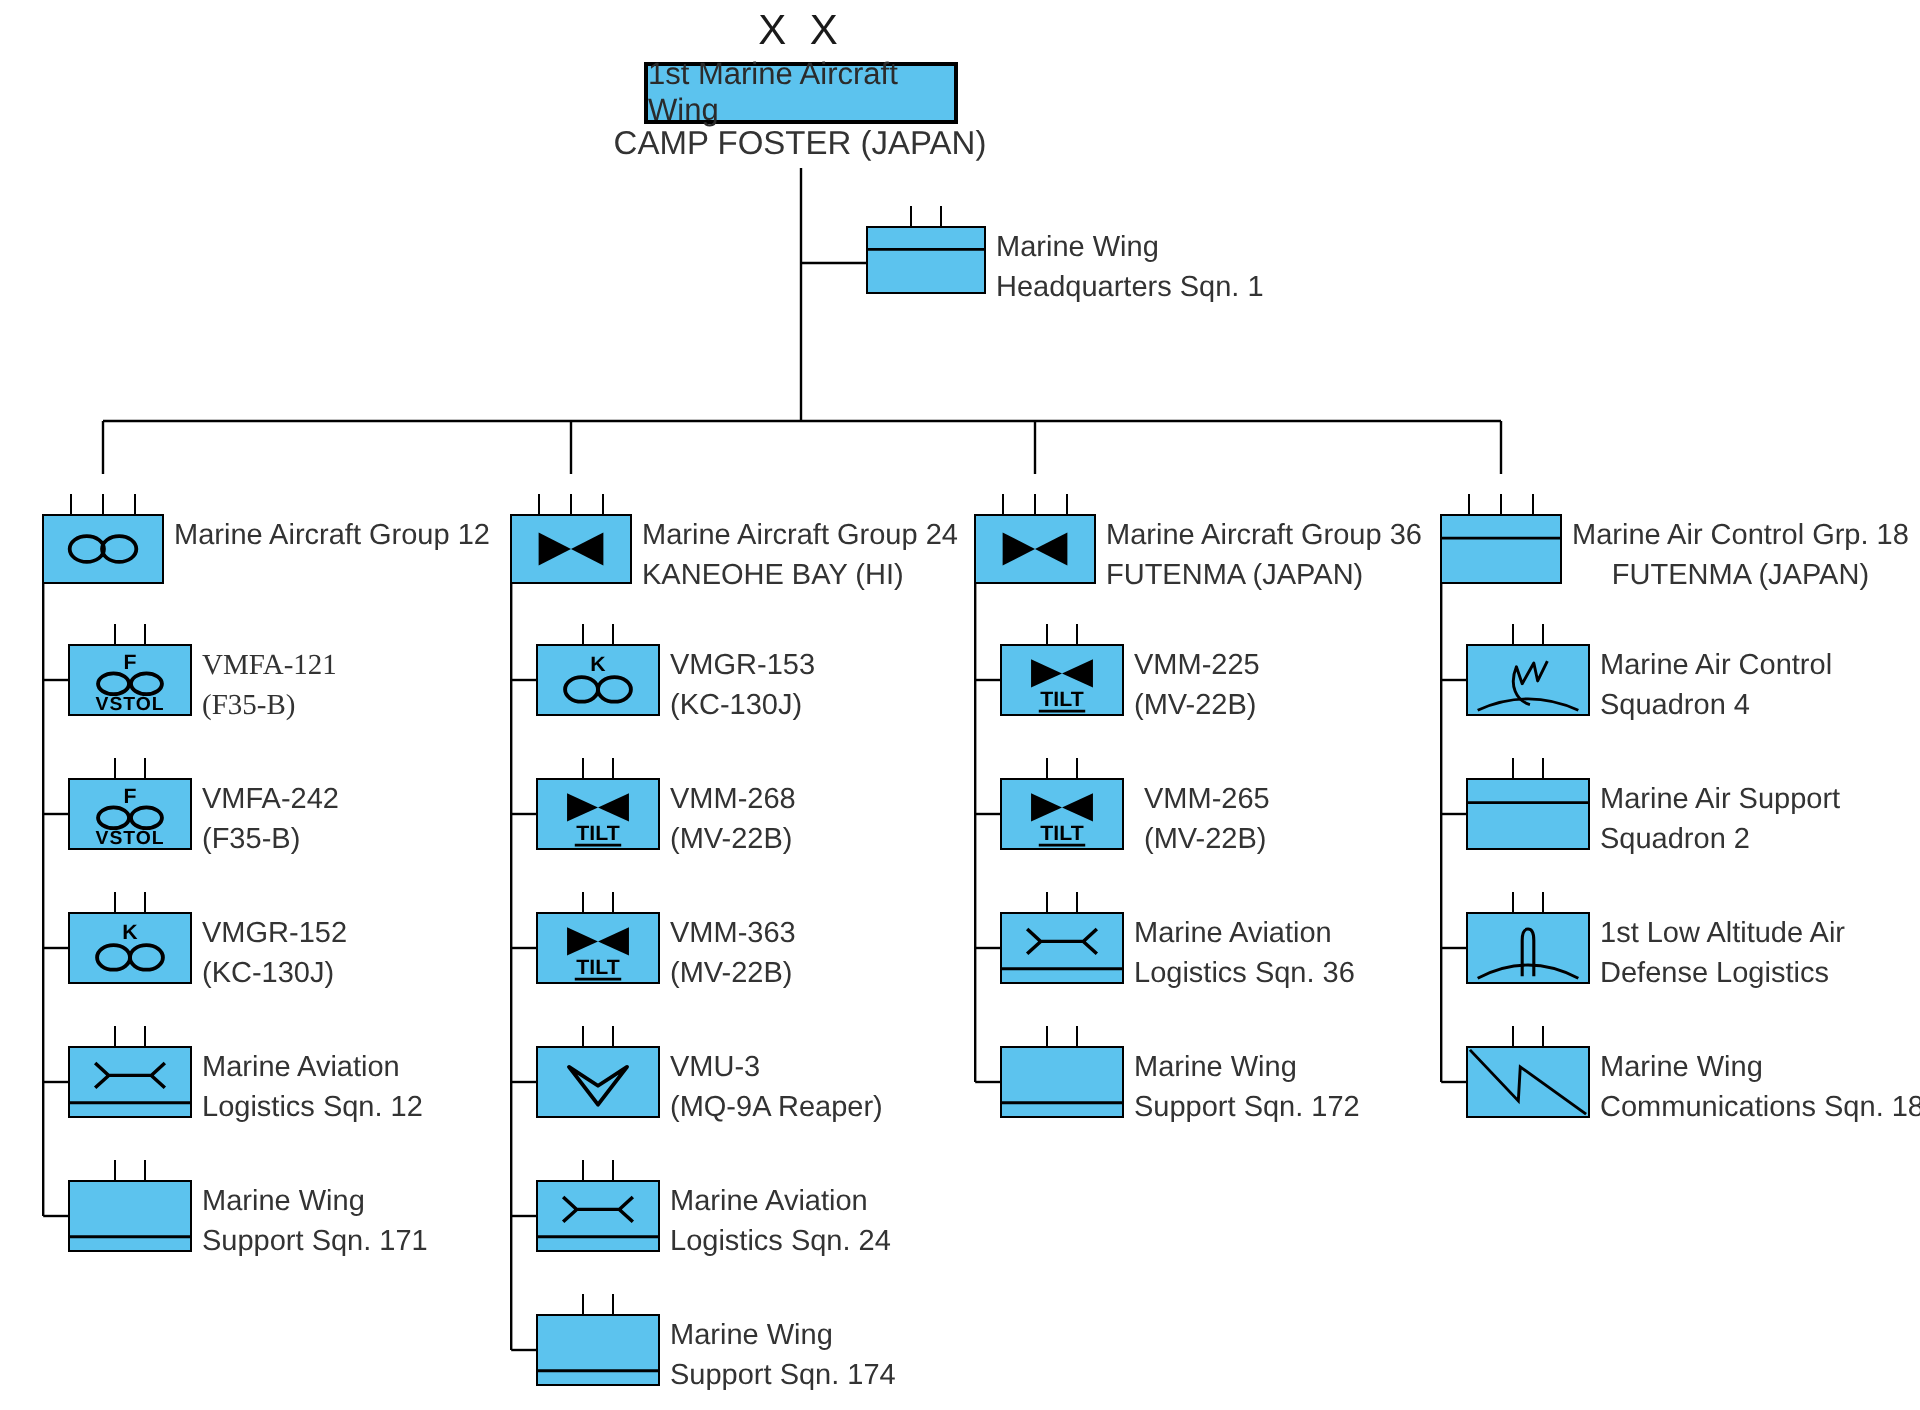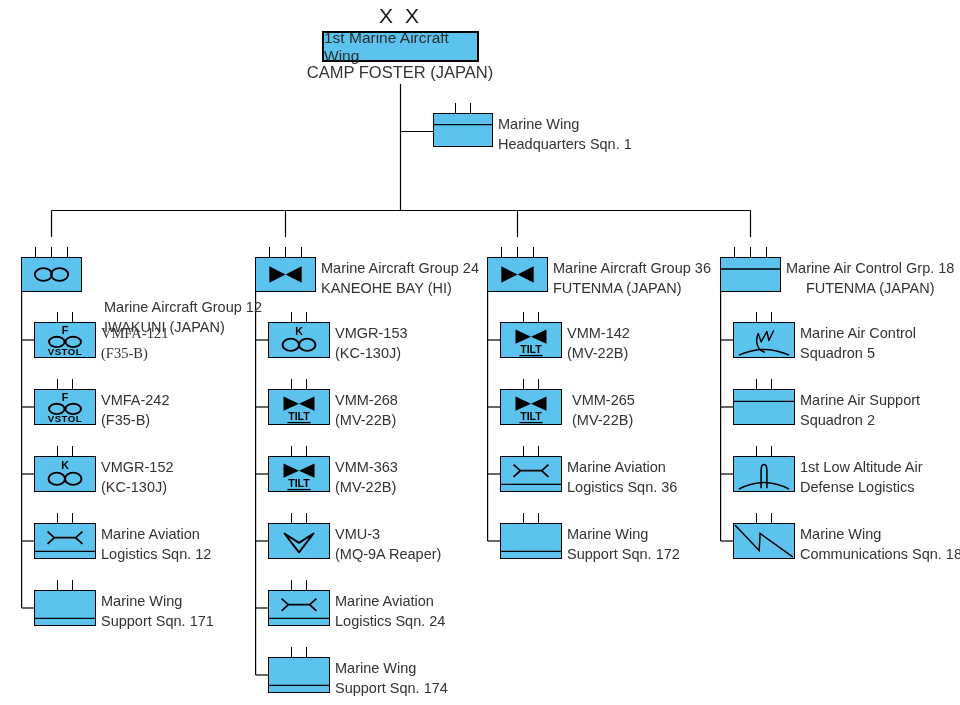--- a/index.html
+++ b/index.html
@@ -78,23 +78,22 @@
       <div class="node" style="left: 21px; top: 257px; width: 61px; height: 35px;">
         <div class="tick" style="left: 13.75px; top: -10px;"></div>
         <div class="tick" style="left: 29.75px; top: -10px;"></div>
         <div class="tick" style="left: 45.75px; top: -10px;"></div>
         <div class="box" style="width: 61px; height: 35px; background: rgb(92, 195, 238);">
           <svg width="100%" height="100%" viewBox="0 0 62 36" preserveAspectRatio="none">
             <ellipse cx="22.5" cy="18" rx="9" ry="7" fill="none" stroke="#000" stroke-width="2"></ellipse>
             <ellipse cx="39.5" cy="18" rx="9" ry="7" fill="none" stroke="#000" stroke-width="2"></ellipse>
           </svg>
         </div>
-        <div class="label" style="left: 83px; margin-top: 39px;">
+        <div class="label" style="left: 66px;">
           <div>Marine Aircraft Group 12</div>
-          <div>IWAKUNI (JAPAN)</div>
         </div>
       </div>
       <div class="node" style="left: 34px; top: 322px; width: 62px; height: 36px;">
         <div class="tick" style="left: 22.75px; top: -10px;"></div>
         <div class="tick" style="left: 37.75px; top: -10px;"></div>
         <div class="box" style="width: 62px; height: 36px; background: rgb(92, 195, 238);">
           <svg width="100%" height="100%" viewBox="0 0 62 36" preserveAspectRatio="none">
             <text x="31" y="12" text-anchor="middle" font-family="Liberation Sans,DejaVu Sans,sans-serif" font-weight="bold" font-size="11" fill="#000">F</text>
             <ellipse cx="22.5" cy="20" rx="8" ry="5.5" fill="none" stroke="#000" stroke-width="2"></ellipse>
             <ellipse cx="39.5" cy="20" rx="8" ry="5.5" fill="none" stroke="#000" stroke-width="2"></ellipse>
@@ -286,21 +285,21 @@
         <div class="tick" style="left: 37.75px; top: -10px;"></div>
         <div class="box" style="width: 62px; height: 36px; background: rgb(92, 195, 238);">
           <svg width="100%" height="100%" viewBox="0 0 62 36" preserveAspectRatio="none">
             <polygon points="15,7 15,22 31,14.5" fill="#000"></polygon>
             <polygon points="47,7 47,22 31,14.5" fill="#000"></polygon>
             <text x="31" y="32" text-anchor="middle" font-family="Liberation Sans,DejaVu Sans,sans-serif" font-weight="bold" font-size="11" fill="#000">TILT</text>
             <line x1="19" y1="34.5" x2="43" y2="34.5" stroke="#000" stroke-width="1.4"></line>
           </svg>
         </div>
         <div class="label" style="left: 67px;">
-          <div>VMM-142</div>
+          <div>VMM-225</div>
           <div>(MV-22B)</div>
         </div>
       </div>
       <div class="node" style="left: 500px; top: 389px; width: 62px; height: 36px;">
         <div class="tick" style="left: 22.75px; top: -10px;"></div>
         <div class="tick" style="left: 37.75px; top: -10px;"></div>
         <div class="box" style="width: 62px; height: 36px; background: rgb(92, 195, 238);">
           <svg width="100%" height="100%" viewBox="0 0 62 36" preserveAspectRatio="none">
             <polygon points="15,7 15,22 31,14.5" fill="#000"></polygon>
             <polygon points="47,7 47,22 31,14.5" fill="#000"></polygon>
@@ -358,21 +357,21 @@
         <div class="tick" style="left: 22.75px; top: -10px;"></div>
         <div class="tick" style="left: 37.75px; top: -10px;"></div>
         <div class="box" style="width: 62px; height: 36px; background: rgb(92, 195, 238);">
           <svg width="100%" height="100%" viewBox="0 0 62 36" preserveAspectRatio="none">
             <path d="M5,34 Q31,22 57,34" fill="none" stroke="#000" stroke-width="1.5"></path>
             <path d="M32,31 C25,29 21,21 25,11 L28,20 L34,9 L36,18.5 L41,8" fill="none" stroke="#000" stroke-width="1.5" stroke-linejoin="round"></path>
           </svg>
         </div>
         <div class="label" style="left: 67px;">
           <div>Marine Air Control</div>
-          <div>Squadron 5</div>
+          <div>Squadron 4</div>
         </div>
       </div>
       <div class="node" style="left: 733px; top: 389px; width: 62px; height: 36px;">
         <div class="tick" style="left: 22.75px; top: -10px;"></div>
         <div class="tick" style="left: 37.75px; top: -10px;"></div>
         <div class="box" style="width: 62px; height: 36px; background: rgb(92, 195, 238);">
           <svg width="100%" height="100%" viewBox="0 0 62 36" preserveAspectRatio="none">
             <line x1="0" y1="12" x2="62" y2="12" stroke="#000" stroke-width="1.5"></line>
           </svg>
         </div>

